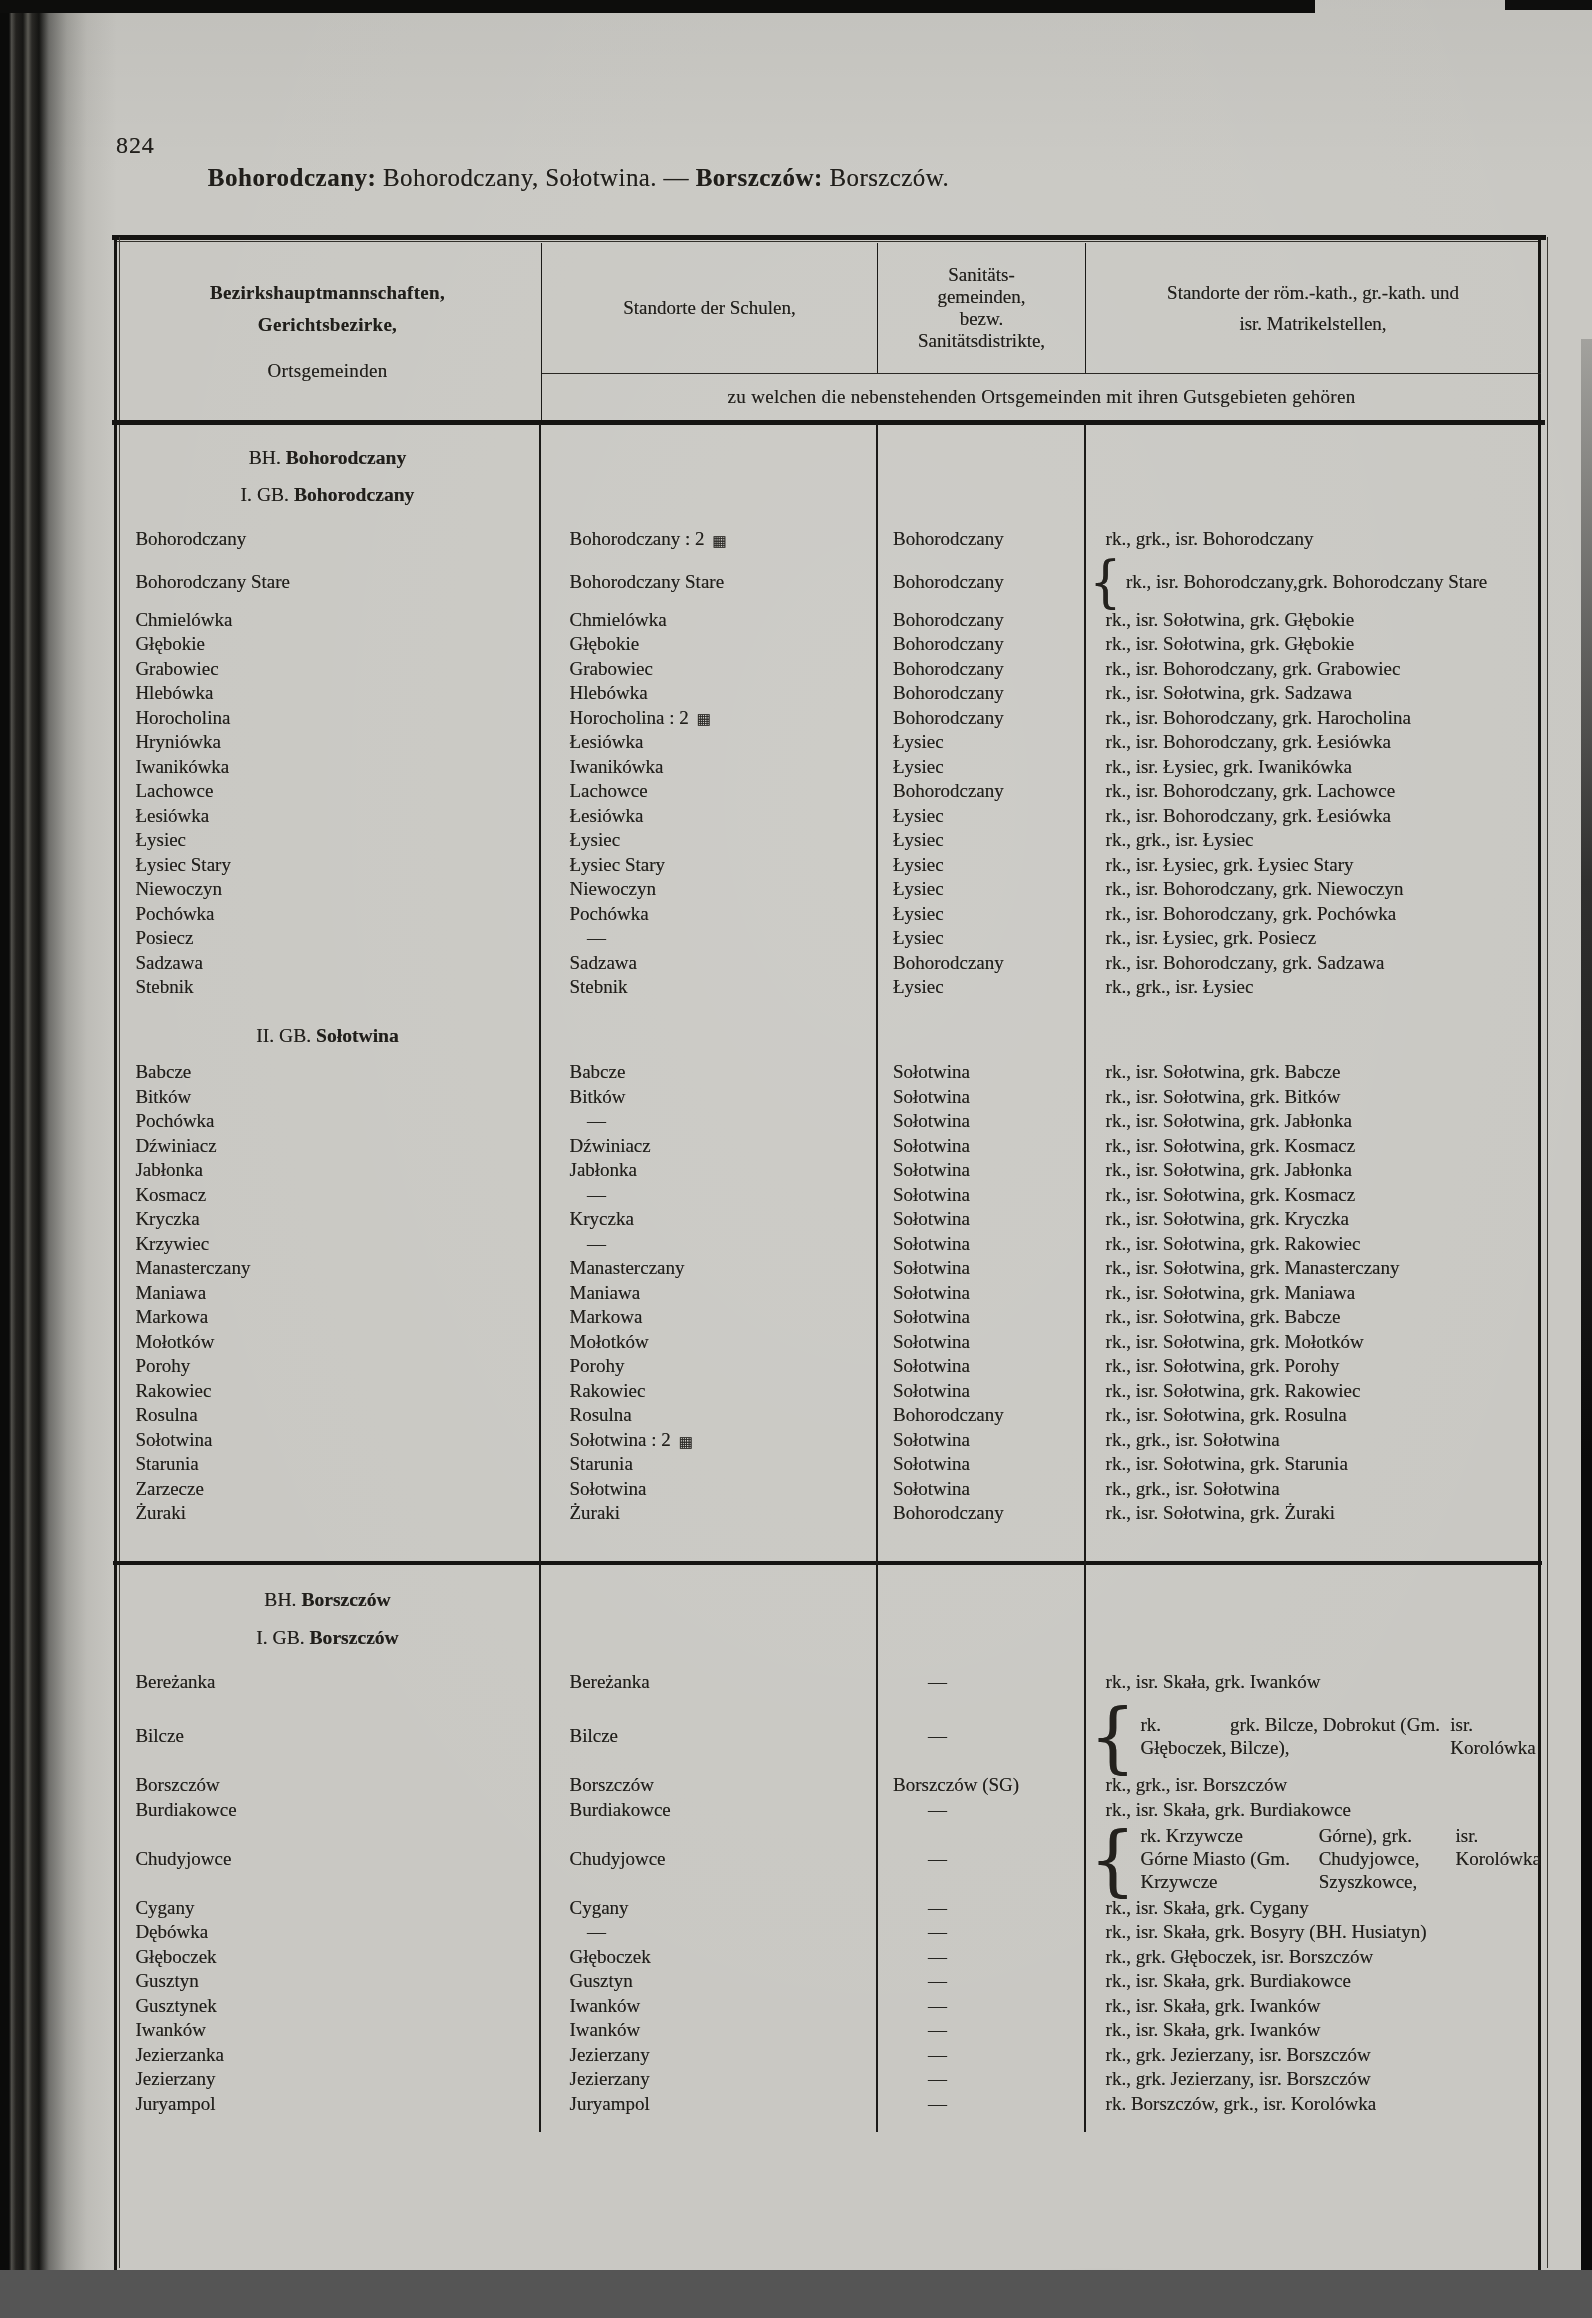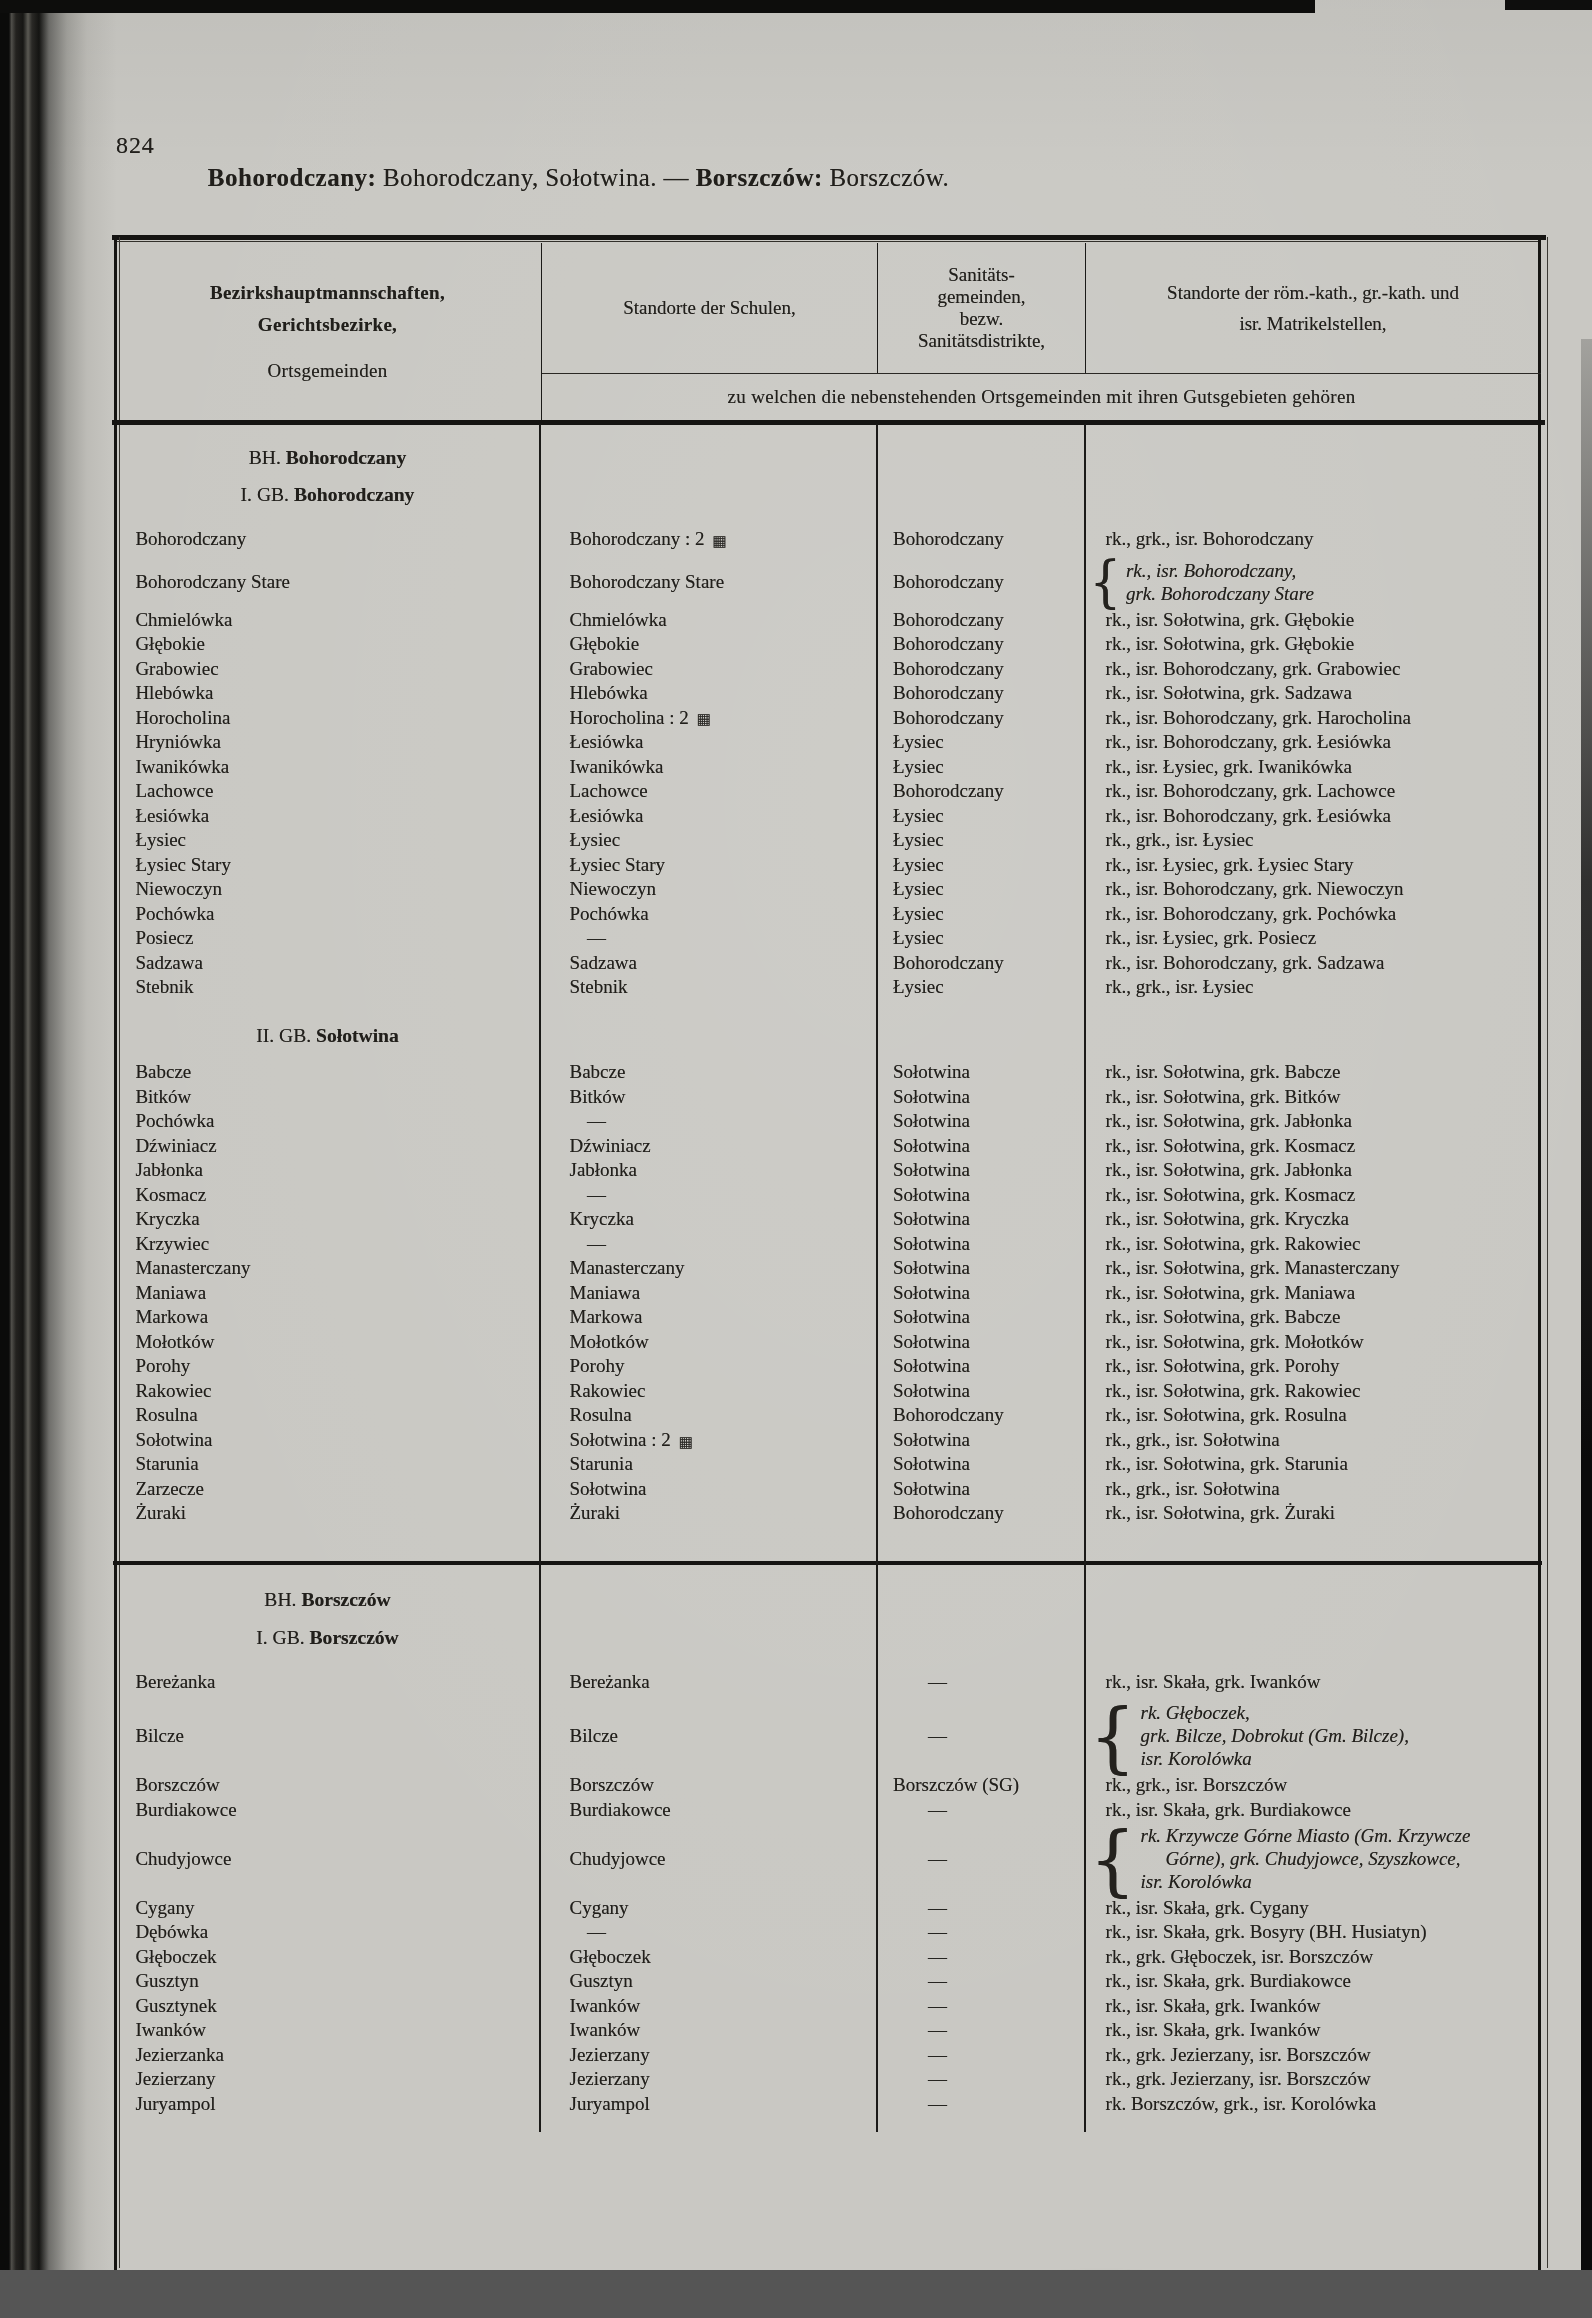--- a/index.html
+++ b/index.html
@@ -77,21 +77,21 @@
   .c2.dash { padding-left:46px; }
   .c3 { padding-left:15px; }
   .c3.dash3 { padding-left:50px; }
   .c4 { padding-left:19.6px; }
   .c4.braced { padding-left:3.6px; display:flex; align-items:center; }
   .schicon { display:inline-block; margin-left:8px; font-size:15px; line-height:1; position:relative; top:0.9px; color:#2a2825;
     font-family:"DejaVu Sans","DejaVu Serif",sans-serif; }
   .brace { line-height:1; font-weight:400; color:#24221e; margin-right:4.5px; font-family:"DejaVu Serif",serif; }
   .brace.b2 { font-size:50px; transform:scaleY(1.12); }
   .brace.b3 { font-size:73px; transform:scaleY(1.06); }
-  .blines { display:flex; flex-direction:column;font-style:italic; }
+  .blines { display:flex; flex-direction:row; }
   .bline { display:block; }
   .bline.ind { padding-left:25px; }
 
   .section-sep { width:1429px; margin-left:-0.9px; margin-top:36px; height:3.6px; background:#151412; }
 </style>
 </head>
 <body>
 
 <div class="page">
   <div class="gutter"></div>

